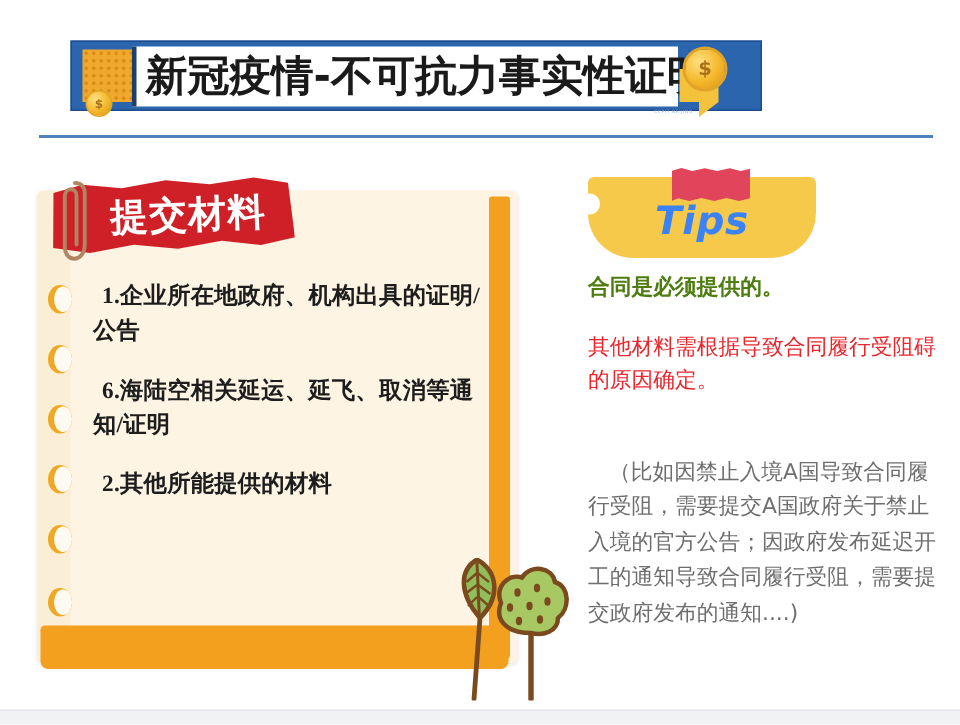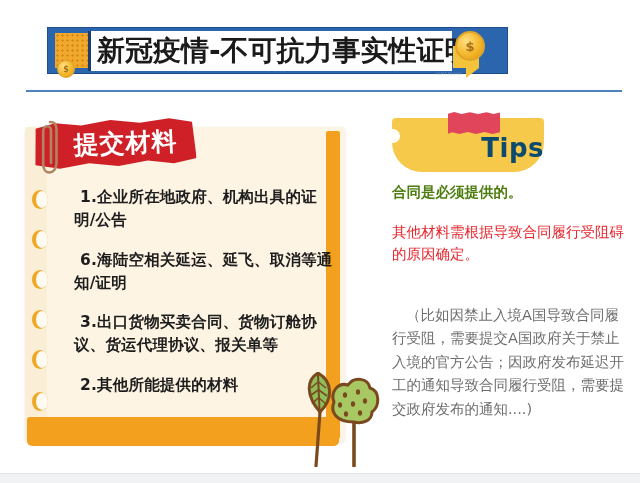--- a/index.html
+++ b/index.html
@@ -108,21 +108,21 @@
     transform:rotate(-2.2deg);
     font-size:25px;font-weight:700;color:#ffffff;letter-spacing:1px;
     padding-left:22px;box-sizing:border-box;
   }
   .paperclip{
     position:absolute;left:41px;top:119px;width:18px;height:58px;
   }
 
   
   .list{
-    position:absolute;left:74px;top:186px;width:262px;
+    position:absolute;left:62px;top:186px;width:262px;font-family:Liberation Serif, serif;
   }
   .li{
     font-size:15.5px;font-weight:700;color:#1d1d1d;line-height:1.5;
     margin-bottom:16px;letter-spacing:.2px;text-indent:6px;
   }
 
   
   .plants{position:absolute;left:296px;top:372px;width:92px;height:95px;}
   .tips-body{
     position:absolute;left:392px;top:118px;width:152px;height:54px;
@@ -133,22 +133,22 @@
     position:absolute;left:386px;top:129px;width:14px;height:14px;
     background:#ffffff;border-radius:50%;
   }
   .tips-tape{
     position:absolute;left:448px;top:112px;width:52px;height:22px;
     background:#e0455c;
     clip-path:polygon(0% 8%, 12% 0%, 26% 9%, 42% 1%, 58% 9%, 74% 1%, 88% 9%, 100% 2%,
                       100% 92%, 86% 100%, 70% 91%, 54% 100%, 38% 91%, 22% 100%, 8% 92%, 0% 99%);
   }
   .tips-label{
-    position:absolute;left:392px;top:133px;width:152px;text-align:right;
-    font-size:26px;font-weight:700;color:#0c4a6e;letter-spacing:.5px;
+    position:absolute;left:392px;top:133px;width:152px;text-align:center;
+    font-size:26px;font-weight:700;color:#3b82f6;letter-spacing:.5px;font-style:italic;
   }
   .tips-red1{
     position:absolute;left:392px;top:182px;width:240px;
     font-size:14.5px;font-weight:700;color:#4d7c0f;line-height:1.45;
   }
   .tips-red2{
     position:absolute;left:392px;top:222px;width:238px;
     font-size:14.5px;font-weight:400;color:#e8262d;line-height:1.5;
   }
   .tips-gray{
@@ -227,21 +227,20 @@
     <svg width="18" height="58" viewBox="0 0 18 58" xmlns="http://www.w3.org/2000/svg">
       <path d="M9 3 C13.5 3 15.5 6 15.5 10 L15.5 44 C15.5 50 12 53.5 8.5 53.5
                C5 53.5 2.2 50.5 2.2 45.5 L2.2 12 C2.2 9 4 7.2 6.2 7.2
                C8.4 7.2 10 9 10 11.5 L10 44" fill="none" stroke="#b08563" stroke-width="2.6" stroke-linecap="round"></path>
     </svg>
   </div>
 
   <div class="list">
     <div class="li">1.企业所在地政府、机构出具的证明/公告</div>
     <div class="li"> 6.海陆空相关延运、延飞、取消等通知/证明</div>
-    <div class="li"> 3.出口货物买卖合同、货物订舱协议、货运代理协议、报关单等</div>
     <div class="li"> 2.其他所能提供的材料</div>
   </div>
 
   <div class="plants">
     <svg width="92" height="95" viewBox="0 0 92 95" xmlns="http://www.w3.org/2000/svg">
 
       <g>
         <path d="M20 94 L24 40" stroke="#7a4a1e" stroke-width="3.2" fill="none" stroke-linecap="round"></path>
         <path d="M24 40 C10 24 10 8 22 1 C36 9 38 26 24 40 Z" fill="#8fbe5b" stroke="#7a4a1e" stroke-width="3"></path>
         <path d="M22 3 L23.5 38" stroke="#7a4a1e" stroke-width="2" fill="none"></path>

